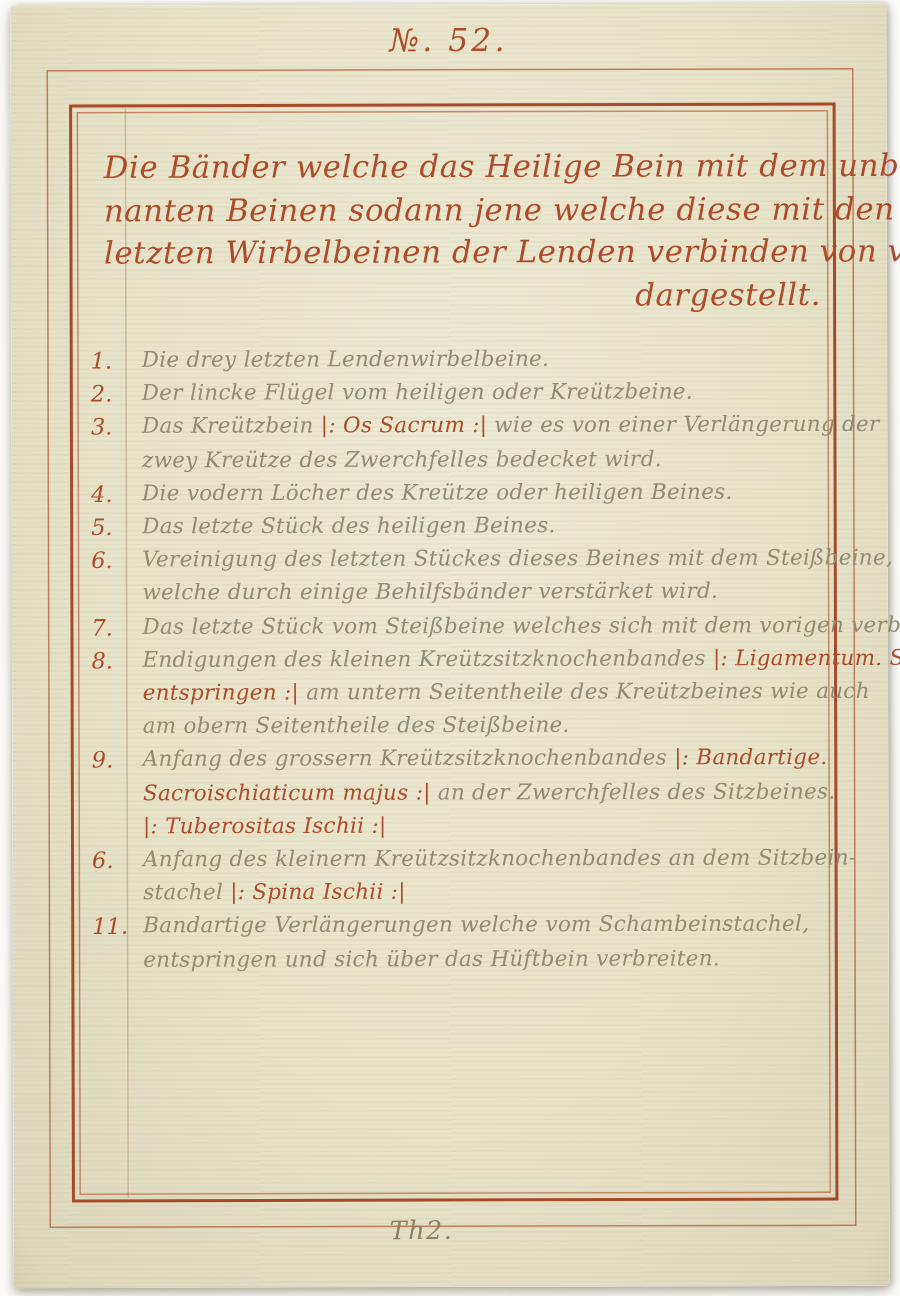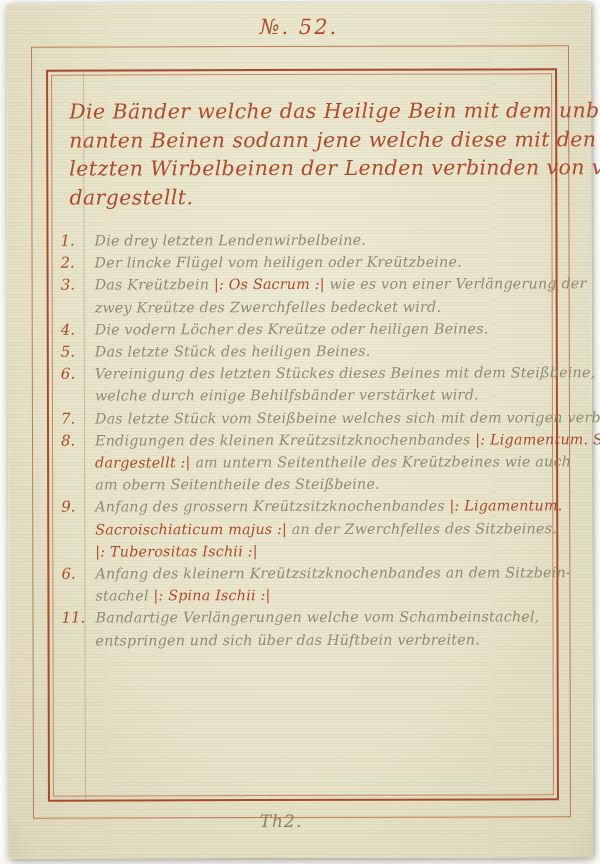--- a/index.html
+++ b/index.html
@@ -38,21 +38,21 @@
     position:absolute;left:76px;top:69px;bottom:60px;width:1px;
     background:rgba(150,115,75,0.35);
   }
   .content{position:absolute;left:0;top:0;right:0;bottom:0;}
   .title-block{
     position:absolute;left:62px;top:94px;width:478px;
     color:#ae4b2a;font-style:italic;
     font-size:20.5px;line-height:28.5px;letter-spacing:0.4px;
   }
   .title-line{white-space:nowrap;}
-  .title-line.centered{text-align:left;white-space:normal;}
+  .title-line.centered{text-align:right;white-space:normal;}
   .list{
     position:absolute;left:46px;top:226px;width:502px;
     font-style:italic;font-size:14.3px;line-height:22.2px;
   }
   .list-item{display:flex;align-items:flex-start;}
   .item-number{
     flex:0 0 34px;color:#ae4b2a;text-align:left;padding-left:7px;
     font-size:15px;
   }
   .item-text{flex:1;color:#918b72;letter-spacing:0.2px;}
@@ -128,28 +128,28 @@
           <div class="list-item">
             <div class="item-number">7.</div>
             <div class="item-text">
               <div class="text-line"><span class="ink-pale">Das letzte Stück vom Steißbeine welches sich mit dem vorigen verbindet.</span></div>
             </div>
           </div>
           <div class="list-item">
             <div class="item-number">8.</div>
             <div class="item-text">
               <div class="text-line"><span class="ink-pale">Endigungen des kleinen Kreützsitzknochenbandes </span><span class="ink-red">|: Ligamentum. Sacro</span></div>
-              <div class="text-line"><span class="ink-red">dargestellt :|</span><span class="ink-pale"> am untern Seitentheile des Kreützbeines wie auch</span></div>
+              <div class="text-line"><span class="ink-red">entspringen :|</span><span class="ink-pale"> am untern Seitentheile des Kreützbeines wie auch</span></div>
               <div class="text-line"><span class="ink-pale">am obern Seitentheile des Steißbeine.</span></div>
             </div>
           </div>
           <div class="list-item">
             <div class="item-number">9.</div>
             <div class="item-text">
-              <div class="text-line"><span class="ink-pale">Anfang des grossern Kreützsitzknochenbandes </span><span class="ink-red">|: Ligamentum.</span></div>
+              <div class="text-line"><span class="ink-pale">Anfang des grossern Kreützsitzknochenbandes </span><span class="ink-red">|: Bandartige.</span></div>
               <div class="text-line"><span class="ink-red">Sacroischiaticum majus :|</span><span class="ink-pale"> an der Zwerchfelles des Sitzbeines.</span></div>
               <div class="text-line"><span class="ink-red">|: Tuberositas Ischii :|</span></div>
             </div>
           </div>
           <div class="list-item">
             <div class="item-number">6.</div>
             <div class="item-text">
               <div class="text-line"><span class="ink-pale">Anfang des kleinern Kreützsitzknochenbandes an dem Sitzbein-</span></div>
               <div class="text-line"><span class="ink-pale">stachel </span><span class="ink-red">|: Spina Ischii :|</span></div>
             </div>

